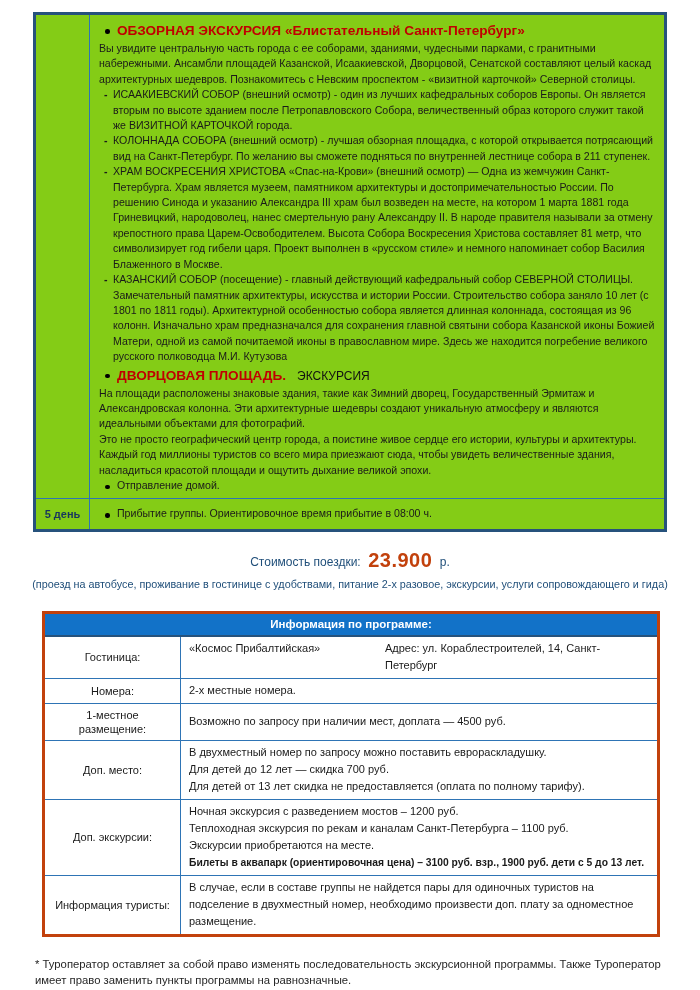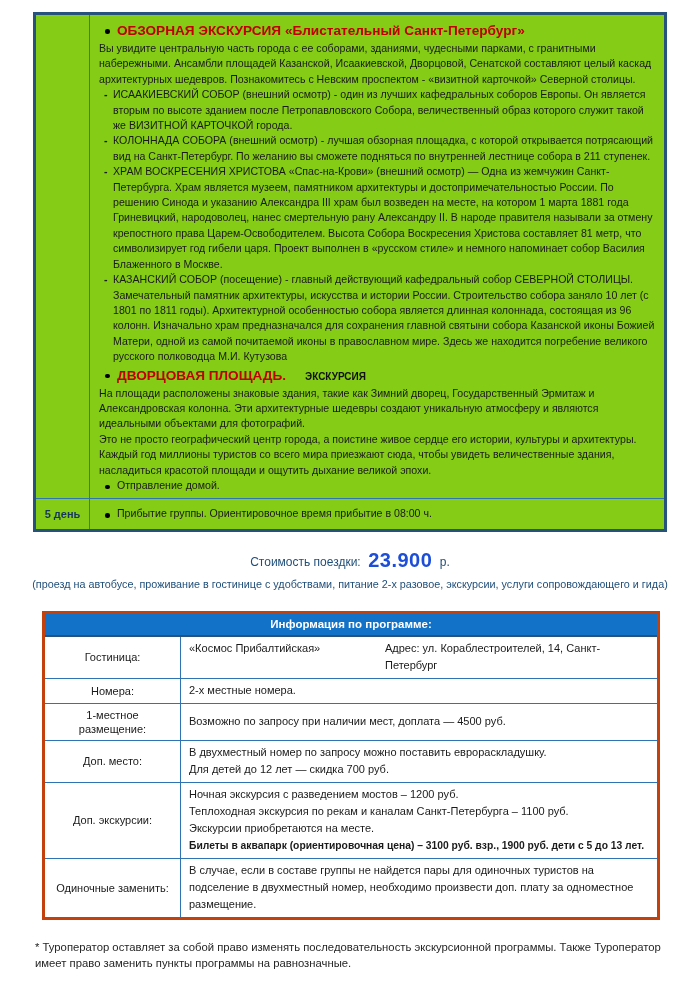--- a/index.html
+++ b/index.html
@@ -31,33 +31,33 @@
   }
   .bullet-line { position:relative; padding-left:19px; }
   .bdot {
     position:absolute; left:7px; top:7px;
     width:4.5px; height:4.5px; border-radius:50%;
     background:#000;
   }
   .h1line { line-height:19px; margin-top:1px; }
   .h1line .bdot { top:8px; }
   .h1red { color:#C00000; font-weight:bold; font-size:13.6px; }
-  .h1sub { color:#111; font-weight:bold; font-size:10px; margin-left:16px; }
+  .h1sub { color:#111; font-weight:normal; font-size:12px; margin-left:8px; }
   .para { margin-left:1px; }
   .dash-item { position:relative; padding-left:15px; }
   .dash-item::before { content:"-"; position:absolute; left:6px; font-weight:bold; }
   .dash-item b { font-weight:normal; }
   .row2 .content-cell { padding-top:7px; padding-bottom:7px; }
   .row2 .day-cell { padding-top:9px; }
 
   
   .price-block { text-align:center; margin-top:17px; color:#1F4E79; }
   .price-label { font-size:12px; vertical-align:baseline; }
   .price-amount {
-    font-size:20px; font-weight:bold; color:#1d4ed8;
+    font-size:20px; font-weight:bold; color:#c2410c;
     vertical-align:-1px; letter-spacing:0.5px; margin:0 3px;
   }
   .price-currency { font-size:12px; }
   .price-includes { text-align:center; font-size:10.8px; color:#1F4E79; margin-top:6px; }
 
   
   .info-table {
     margin:21px 40px 0 42px;
     border:3px solid #c2410c;
     background:#fff;
@@ -179,39 +179,40 @@
     </div>
   </div>
 
   <div class="irow">
     <div class="ilabel">Доп. место:</div>
     <div class="icontent vcenter">
       <div>В двухместный номер по запросу можно поставить еврораскладушку.</div>
       <div>
         <span>Для детей до 12 лет — скидка </span><b>700 руб.</b>
       </div>
+      <div>Для детей от 13 лет скидка не предоставляется (оплата по полному тарифу).</div>
     </div>
   </div>
 
   <div class="irow">
     <div class="ilabel">Доп. экскурсии:</div>
     <div class="icontent vcenter">
       <div>
         <span>Ночная экскурсия с разведением мостов – </span><b>1200 руб.</b>
       </div>
       <div>
         <span>Теплоходная экскурсия по рекам и каналам Санкт-Петербурга – </span><b>1100 руб.</b>
       </div>
       <div>Экскурсии приобретаются на месте.</div>
       <div class="aqua-line">Билеты в аквапарк (ориентировочная цена) – 3100 руб. взр., 1900 руб. дети с 5 до 13 лет.</div>
     </div>
   </div>
 
   <div class="irow">
-    <div class="ilabel">Одиночные заменить:</div>
+    <div class="ilabel">Информация туристы:</div>
     <div class="icontent vcenter">
       <div>В случае, если в составе группы не найдется пары для одиночных туристов на подселение в двухместный номер, необходимо произвести доп. плату за одноместное размещение.</div>
     </div>
   </div>
 </div>
 
 <div class="footnotes">
   <div class="footnote">* Туроператор оставляет за собой право изменять последовательность экскурсионной программы. Также Туроператор имеет право заменить пункты программы на равнозначные.</div>
 
 </div>

